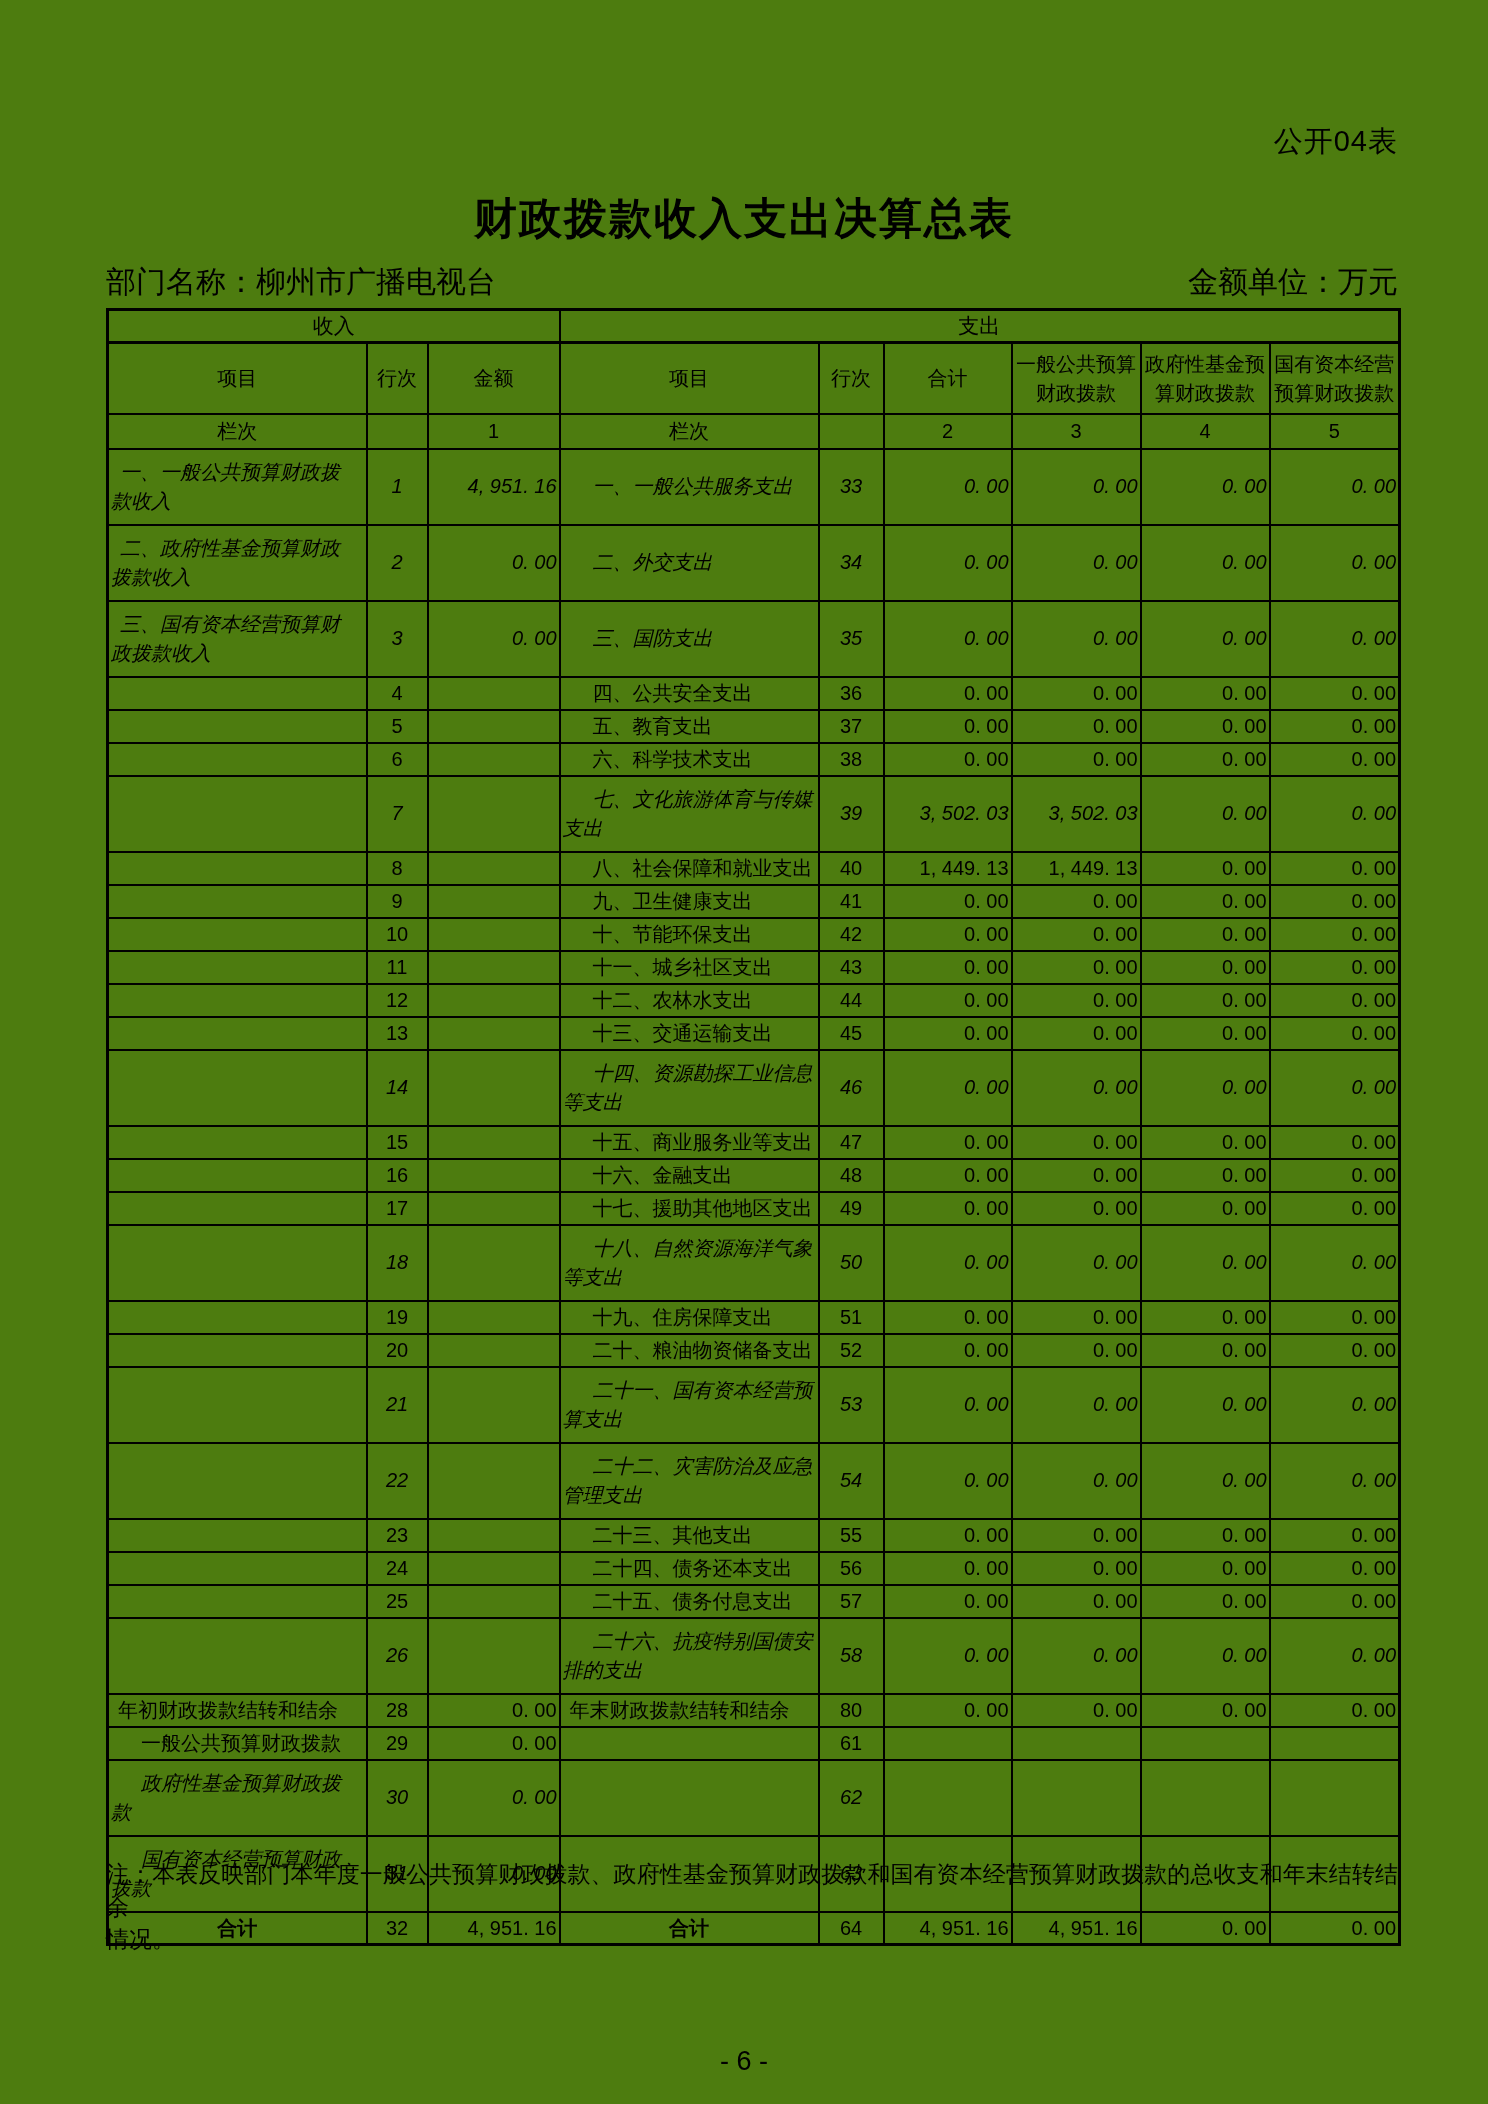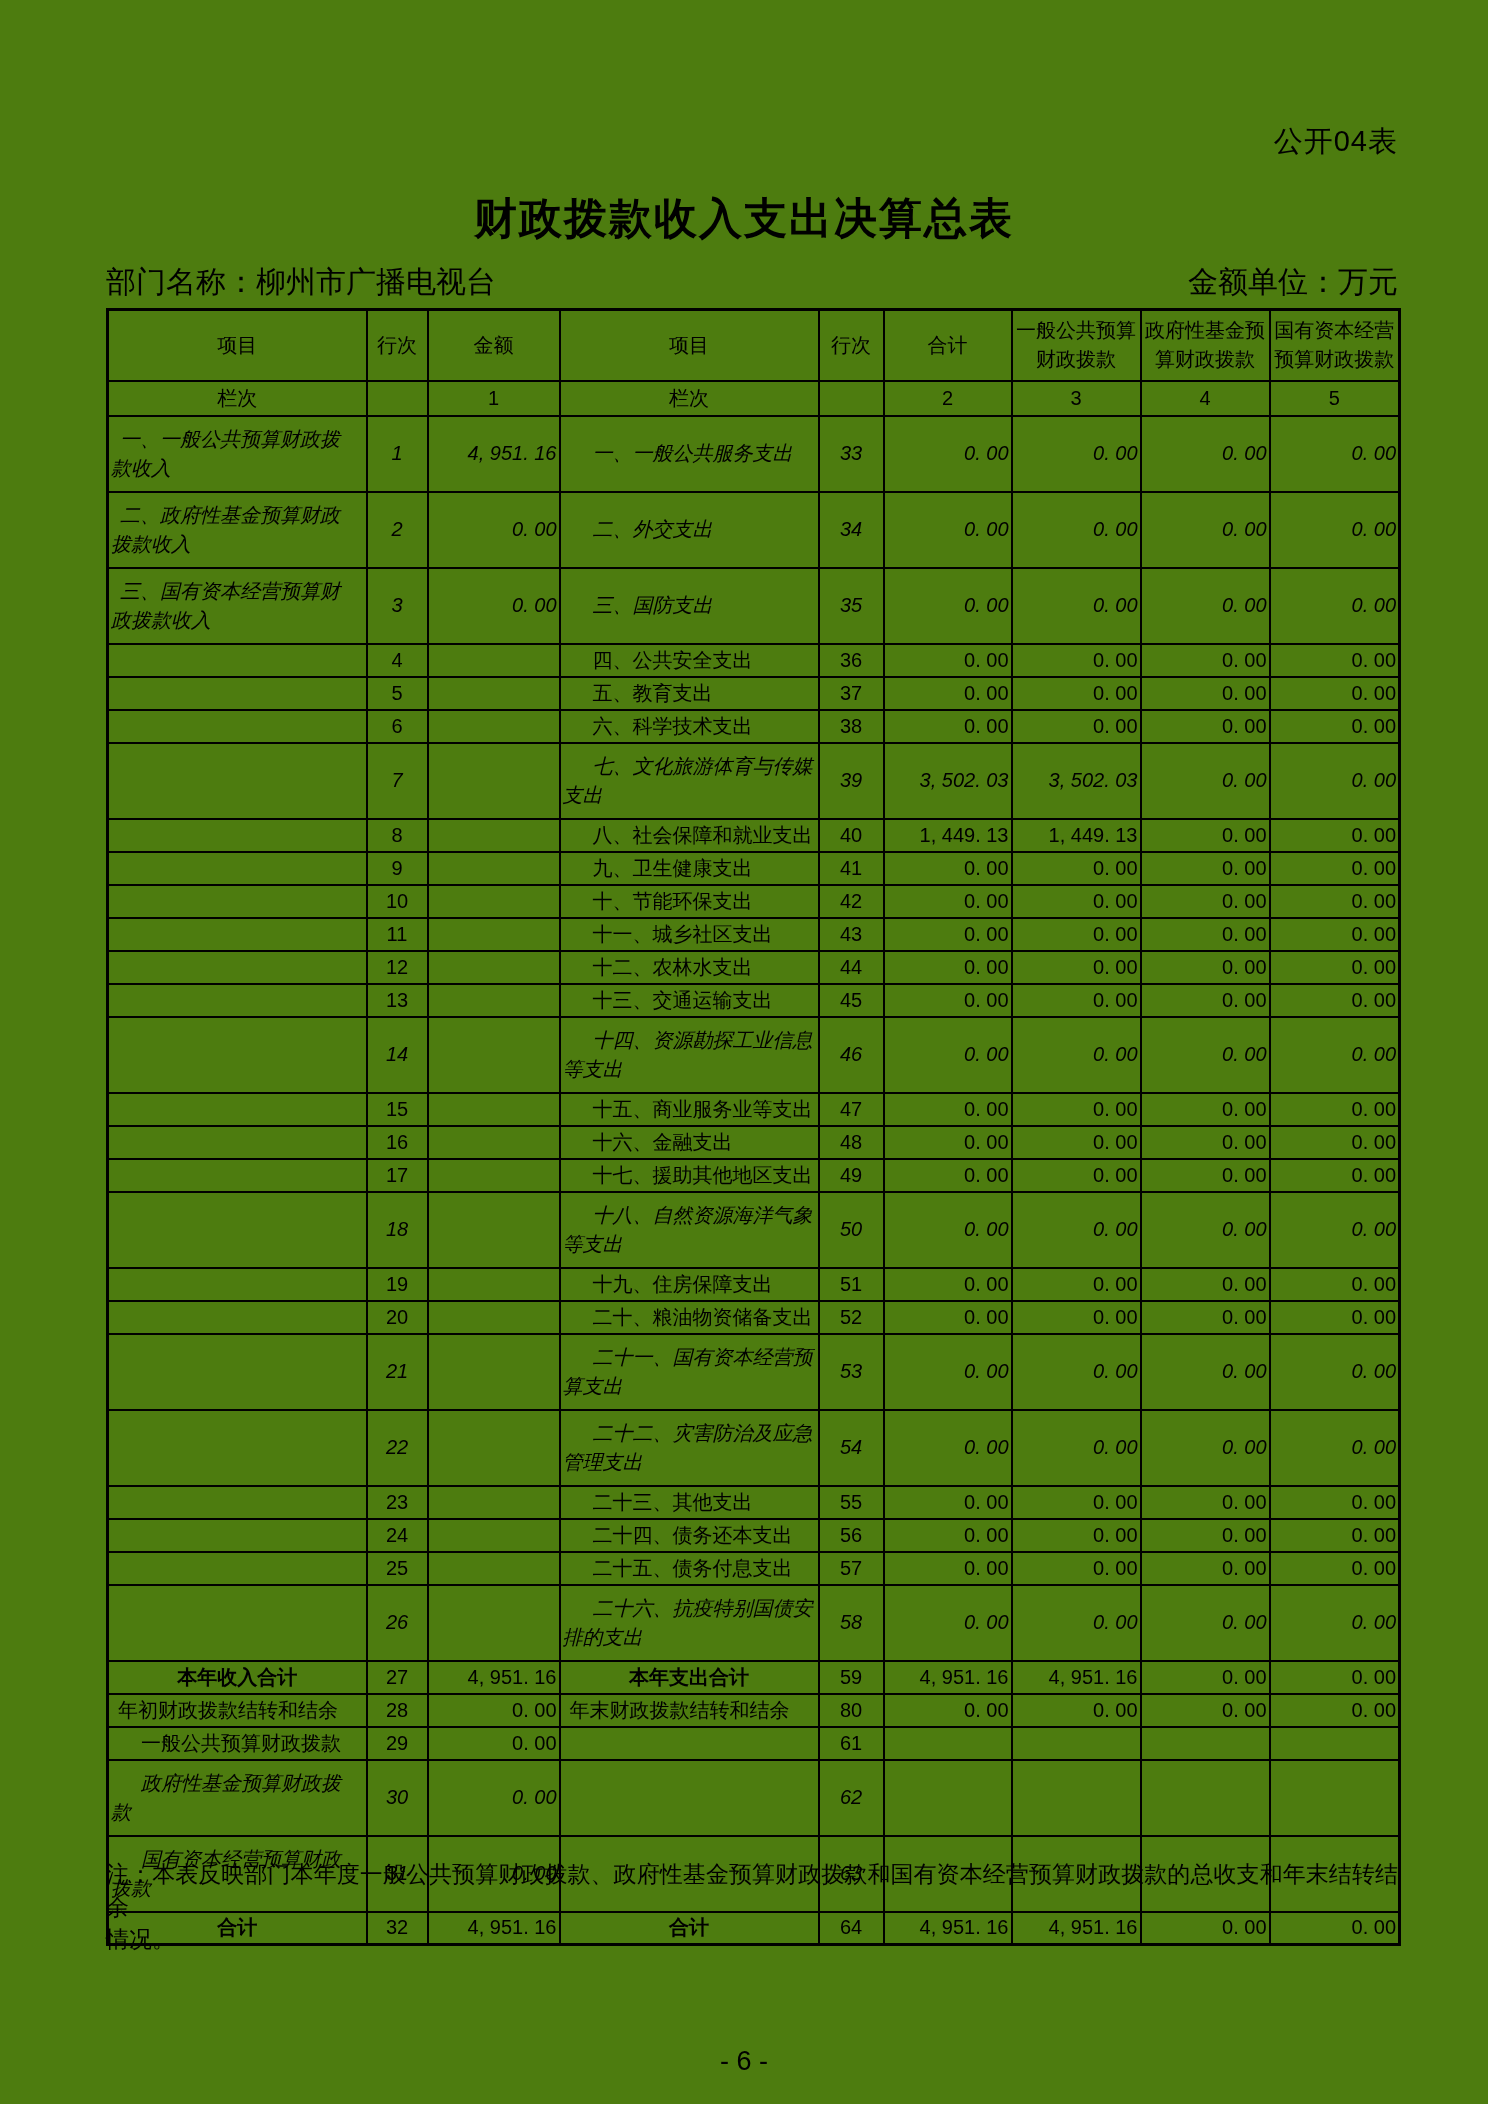--- a/index.html
+++ b/index.html
@@ -87,20 +87,24 @@
         <col style="width:61px">
         <col style="width:132px">
       <col style="width:259px">
         <col style="width:65px">
         <col style="width:128px">
       <col style="width:129px">
         <col style="width:129px">
         <col style="width:130px">
     </colgroup>
     <thead>
+      <tr class="h1">
+        <th colspan="3">收入</th>
+        <th colspan="6">支出</th>
+      </tr>
       <tr class="h2">
         <th>项目</th>
         <th>行次</th>
         <th>金额</th>
         <th>项目</th>
         <th>行次</th>
         <th>合计</th>
         <th>一般公共预算
 财政拨款</th>
         <th>政府性基金预
@@ -410,31 +414,20 @@
           <td class="c-amt"></td>
           <td class="c-item indent-lg">二十六、抗疫特别国债安
 排的支出</td>
           <td class="c-no">58</td>
           <td class="c-amt">0. 00</td>
           <td class="c-amt">0. 00</td>
           <td class="c-amt">0. 00</td>
           <td class="c-amt">0. 00</td>
         </tr>
         <tr>
-          <td class="c-item total">本年收入合计</td>
-          <td class="c-no">27</td>
-          <td class="c-amt">4, 951. 16</td>
-          <td class="c-item total">本年支出合计</td>
-          <td class="c-no">59</td>
-          <td class="c-amt">4, 951. 16</td>
-          <td class="c-amt">4, 951. 16</td>
-          <td class="c-amt">0. 00</td>
-          <td class="c-amt">0. 00</td>
-        </tr>
-        <tr>
           <td class="c-item left">年初财政拨款结转和结余</td>
           <td class="c-no">28</td>
           <td class="c-amt">0. 00</td>
           <td class="c-item left">年末财政拨款结转和结余</td>
           <td class="c-no">80</td>
           <td class="c-amt">0. 00</td>
           <td class="c-amt">0. 00</td>
           <td class="c-amt">0. 00</td>
           <td class="c-amt">0. 00</td>
         </tr>

